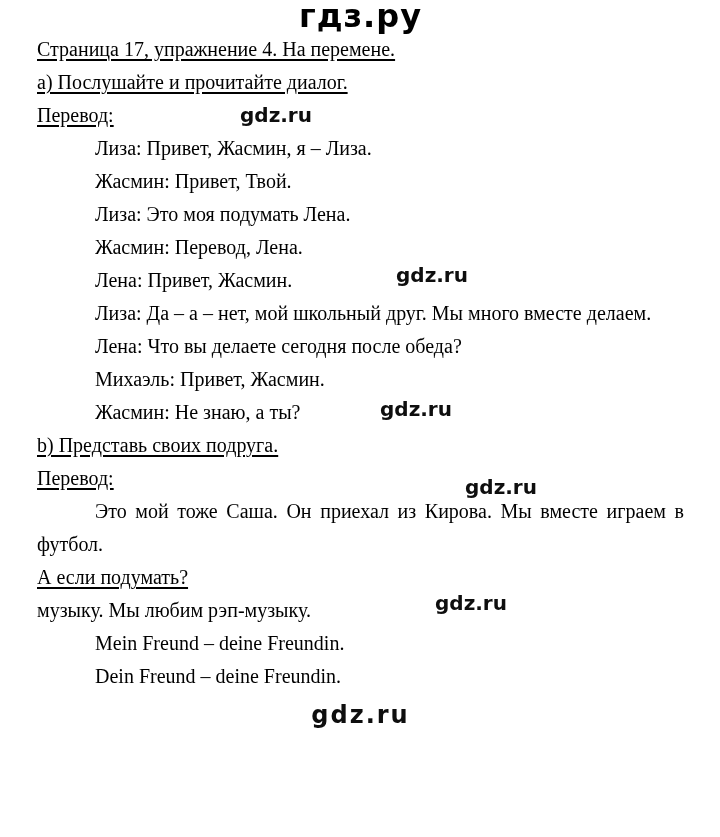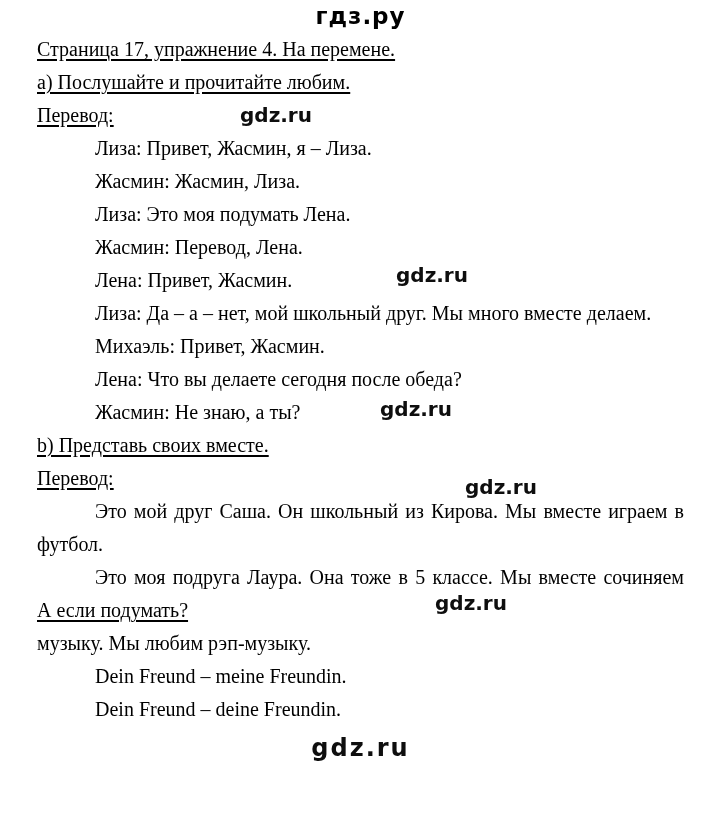--- a/index.html
+++ b/index.html
@@ -23,21 +23,21 @@
   }
   .indent { padding-left: 58px; }
   .heading {
     text-decoration: underline;
     text-underline-offset: 3px;
   }
   .site-title {
     text-align: center;
     font-family: "DejaVu Sans", sans-serif;
     font-weight: bold;
-    font-size: 23px;
+    font-size: 32px;
     line-height: 33px;
     letter-spacing: 1px;
   }
   .just {
     white-space: normal;
     text-align: justify;
     text-align-last: justify;
   }
   .wm {
     position: absolute;
@@ -64,45 +64,44 @@
   }
 </style>
 </head>
 <body>
 
 <div class="doc">
 
   <div class="site-title">гдз.ру</div>
 
   <div class="line heading">Страница 17, упражнение 4. На перемене.</div>
-  <div class="line heading">а) Послушайте и прочитайте любим.</div>
+  <div class="line heading">а) Послушайте и прочитайте диалог.</div>
   <div class="line heading">Перевод:</div>
 
   <div class="line indent">Лиза: Привет, Жасмин, я – Лиза.</div>
-  <div class="line indent">Жасмин: Жасмин, Лиза.</div>
+  <div class="line indent">Жасмин: Привет, Твой.</div>
   <div class="line indent">Лиза: Это моя подумать Лена.</div>
   <div class="line indent">Жасмин: Перевод, Лена.</div>
   <div class="line indent">Лена: Привет, Жасмин.</div>
   <div class="line indent">Лиза: Да – а – нет, мой школьный друг. Мы много вместе делаем.</div>
+  <div class="line indent">Лена: Что вы делаете сегодня после обеда?</div>
   <div class="line indent">Михаэль: Привет, Жасмин.</div>
-  <div class="line indent">Лена: Что вы делаете сегодня после обеда?</div>
   <div class="line indent">Жасмин: Не знаю, а ты?</div>
 
-  <div class="line heading">b) Представь своих вместе.</div>
+  <div class="line heading">b) Представь своих подруга.</div>
   <div class="line heading">Перевод:</div>
 
-  <div class="line indent just">Это мой друг Саша. Он школьный из Кирова. Мы вместе играем в</div>
+  <div class="line indent just">Это мой тоже Саша. Он приехал из Кирова. Мы вместе играем в</div>
   <div class="line">футбол.</div>
 
-  <div class="line indent just">Это моя подруга Лаура. Она тоже в 5 классе. Мы вместе сочиняем</div>
   <div class="line heading">А если подумать?</div>
 
   <div class="line">музыку. Мы любим рэп-музыку.</div>
 
-  <div class="line indent">Dein Freund – meine Freundin.</div>
+  <div class="line indent">Mein Freund – deine Freundin.</div>
   <div class="line indent">Dein Freund – deine Freundin.</div>
 
   <div class="bottom-wm">gdz.ru</div>
 
 </div>
 
 <span class="wm wm-1">gdz.ru</span>
 <span class="wm wm-2">gdz.ru</span>
 <span class="wm wm-3">gdz.ru</span>
 <span class="wm wm-4">gdz.ru</span>

